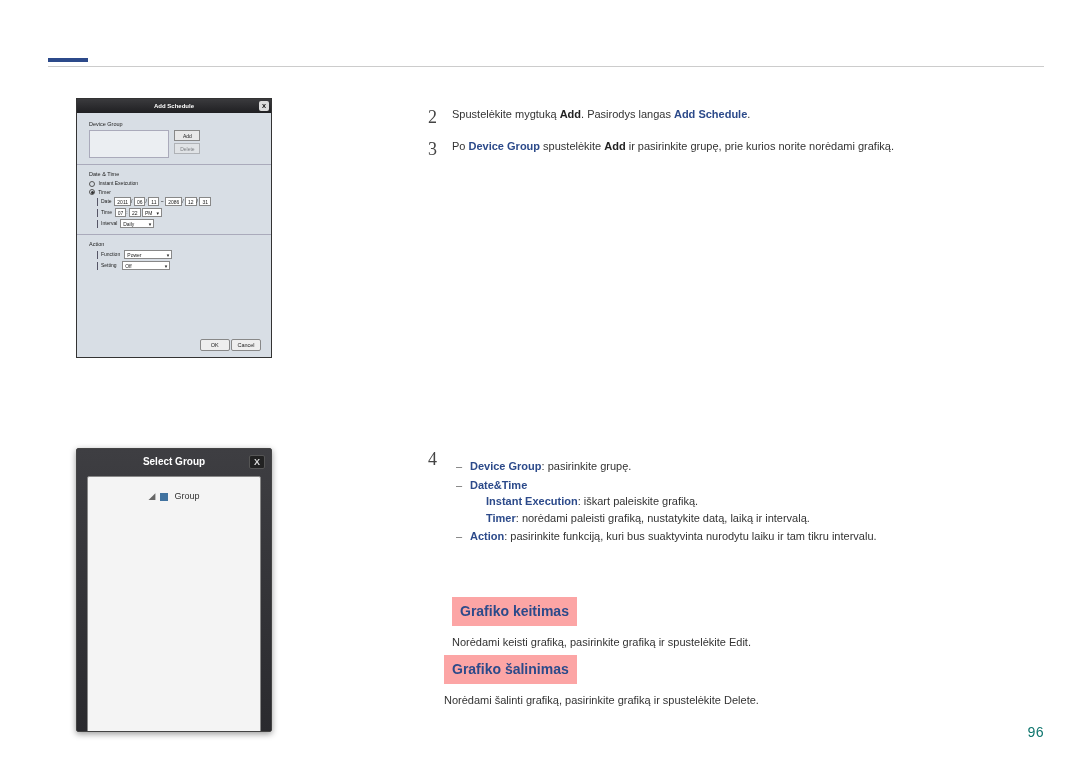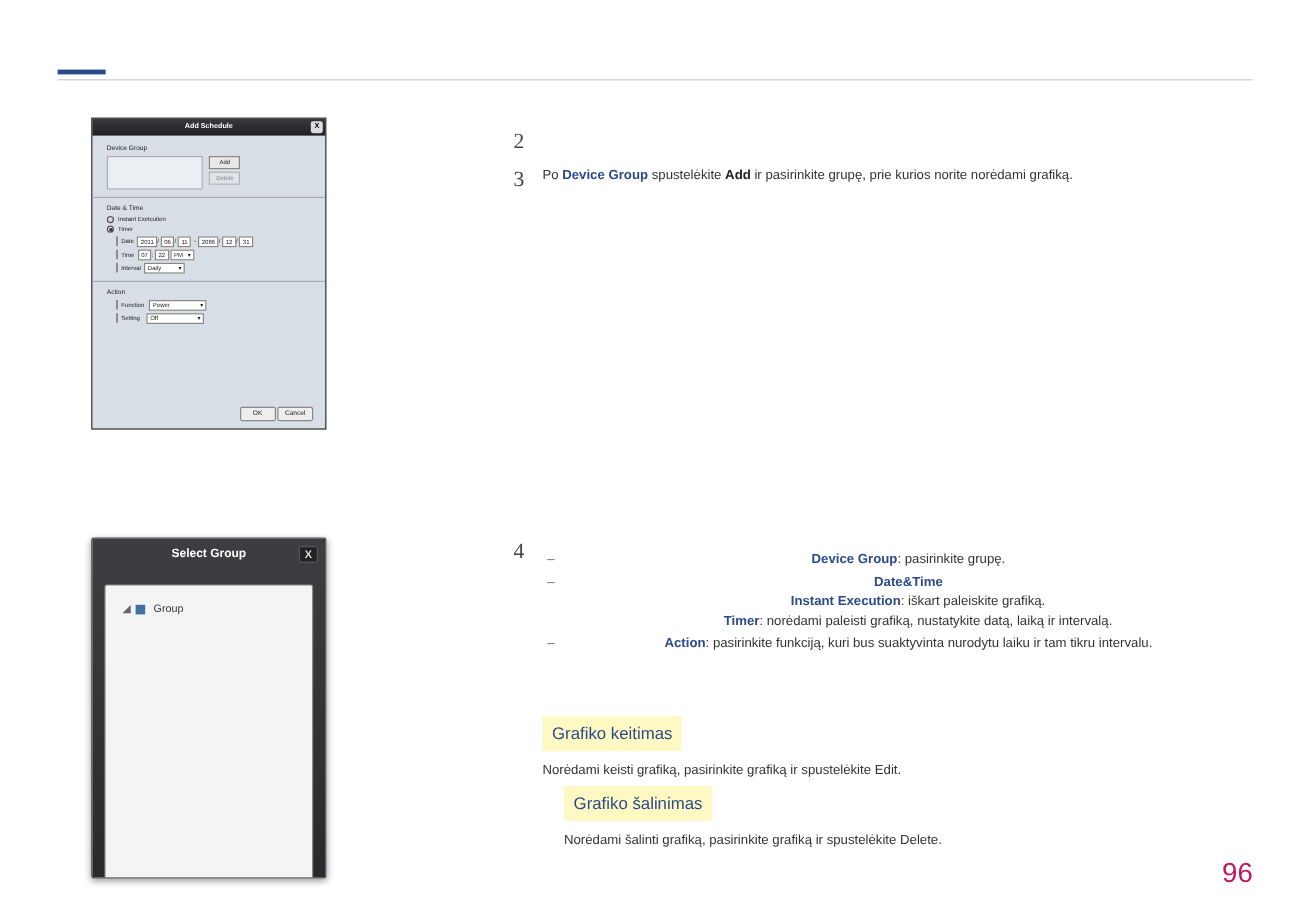--- a/index.html
+++ b/index.html
@@ -25,48 +25,48 @@
   .fig1-sel { display: inline-block; background: #fff; border: 1px solid #888; padding: 0 2px; height: 9px; line-height: 8px; font-size: 5px; min-width: 34px; vertical-align: middle; }
   .fig1-sel::after { content: "▾"; float: right; font-size: 5px; }
   .fig1-pipe { display: inline-block; width: 1px; height: 8px; background: #556; vertical-align: middle; margin-right: 3px; }
   .fig1-foot { position: absolute; bottom: 6px; right: 10px; }
   .fig1-fbtn { display: inline-block; width: 30px; height: 12px; background: #eee; border: 1px solid #888; border-radius: 2px; text-align: center; line-height: 11px; font-size: 5.5px; }
 
   
   .fig2 { position: absolute; top: 448px; left: 76px; width: 196px; height: 284px; background: linear-gradient(#3e3e42,#2a2a2e); border: 1px solid #444; border-radius: 2px; box-shadow: 0 2px 6px rgba(0,0,0,.4); overflow: hidden; }
   .fig2-title { height: 26px; color: #fff; text-align: center; line-height: 26px; font-size: 10px; font-weight: bold; position: relative; }
   .fig2-close { position: absolute; right: 6px; top: 6px; width: 16px; height: 14px; background: #222; border: 1px solid #555; border-radius: 2px; text-align: center; line-height: 12px; color: #ddd; font-size: 9px; }
-  .fig2-body { margin: 12px 10px; height: 272px; background: #f4f4f4; border: 1px solid #888; border-radius: 2px; }
+  .fig2-body { margin: 1px 10px; height: 272px; background: #f4f4f4; border: 1px solid #888; border-radius: 2px; text-align: center; }
   .fig2-tree { padding: 14px 14px; font-size: 9px; color: #333; }
   .fig2-tree-icon { display: inline-block; width: 8px; height: 8px; background: #41729F; margin-right: 4px; vertical-align: middle; }
   .fig2-foot { text-align: right; padding: 6px 28px; }
   .fig2-btn { display: inline-block; width: 54px; height: 20px; background: #e9e9e9; border: 1px solid #777; border-radius: 2px; font-size: 9px; text-align: center; line-height: 19px; color: #222; margin-left: 4px; }
 
   
   .step { position: absolute; left: 452px; right: 36px; font-size: 11px; color: #333; line-height: 1.5; }
   .step-num { position: absolute; left: -24px; top: -2px; font-size: 18px; color: #444; font-family: Georgia, serif; }
   .step .b { font-weight: bold; color: #2C4A8A; }
   .step .k { font-weight: bold; color: #222; }
   .step p { margin-bottom: 10px; }
 
   .step2 { top: 106px; }
   .step3 { top: 138px; }
   .step4 { top: 448px; }
 
-  .bullets { margin-top: 10px; padding-left: 18px; text-align: center; }
+  .bullets { margin-top: 10px; padding-left: 18px; }
   .bullets li { list-style: none; position: relative; margin: 2px 0; }
   .bullets li::before { content: "–"; position: absolute; left: -14px; color: #666; }
   .sub { display: block; padding-left: 16px; }
 
-  .heading-box { display: inline-block; background: #fef9c3; color: #2C4A8A; font-weight: normal; font-size: 14px; padding: 4px 8px; }
+  .heading-box { display: inline-block; background: #fca5a5; color: #2C4A8A; font-weight: bold; font-size: 14px; padding: 4px 8px; }
   .sec-edit { position: absolute; left: 452px; top: 597px; right: 36px; font-size: 11px; color: #333; line-height: 1.5; }
-  .sec-delete { position: absolute; left: 470px; top: 655px; right: 36px; font-size: 11px; color: #333; line-height: 1.5; }
+  .sec-delete { position: absolute; left: 444px; top: 655px; right: 36px; font-size: 11px; color: #333; line-height: 1.5; }
   .sec-edit p, .sec-delete p { margin-top: 8px; }
 
-  .page-num { position: absolute; bottom: 22px; right: 36px; font-size: 23px; color: #be185d; font-family: Liberation Sans, sans-serif; }
+  .page-num { position: absolute; bottom: 22px; right: 36px; font-size: 14px; color: #0f766e; font-family: Liberation Mono, monospace; }
 </style>
 </head>
 <body>
 
 <div class="accent-bar"></div>
 <div class="h-rule"></div>
 
 <div class="fig1">
   <div class="fig1-title">
     <span>Add Schedule</span>
@@ -141,20 +141,23 @@
     </div>
   </div>
   <div class="fig2-foot">
     <span class="fig2-btn">OK</span>
     <span class="fig2-btn">Cancel</span>
   </div>
 </div>
 
 <div class="step step2">
   <div class="step-num">2</div>
+  <p>
+    <span>Spustelėkite mygtuką </span><span class="k">Add</span><span>. Pasirodys langas </span><span class="b">Add Schedule</span><span>.</span>
+  </p>
 </div>
 
 <div class="step step3">
   <div class="step-num">3</div>
   <p>
     <span>Po </span><span class="b">Device Group</span><span> spustelėkite </span><span class="k">Add</span><span> ir pasirinkite grupę, prie kurios norite norėdami grafiką.</span>
   </p>
 </div>
 
 <div class="step step4">

